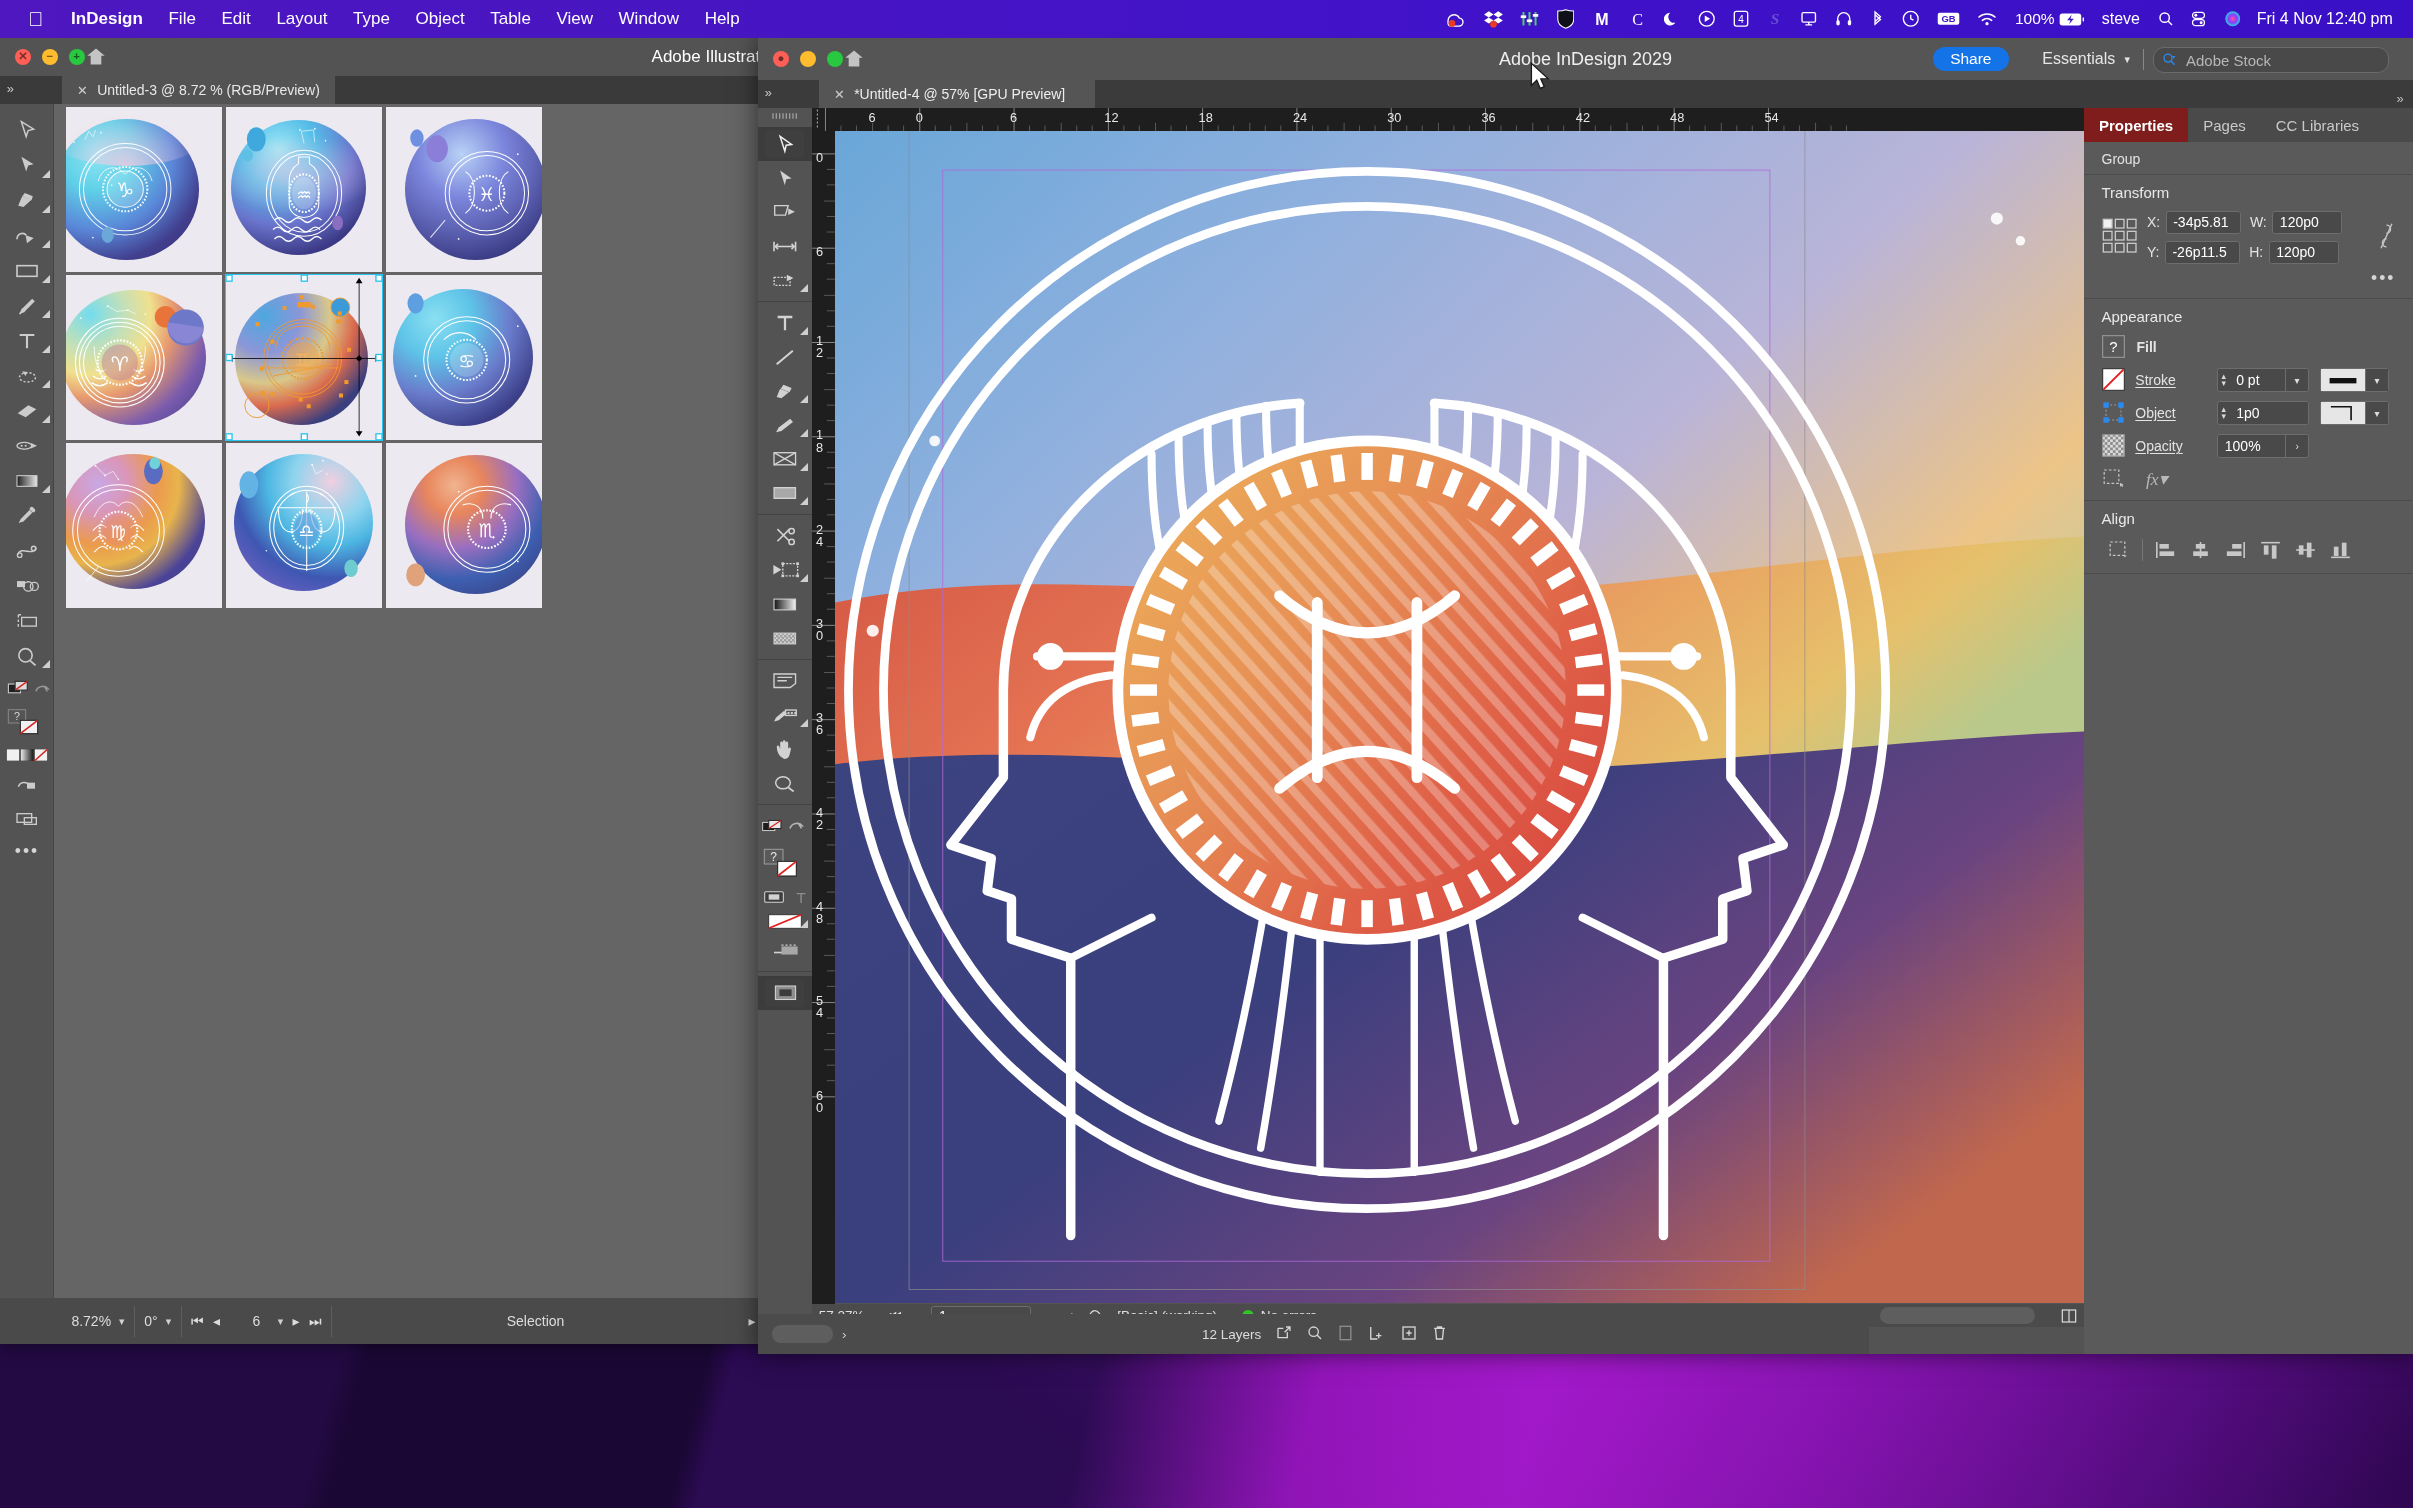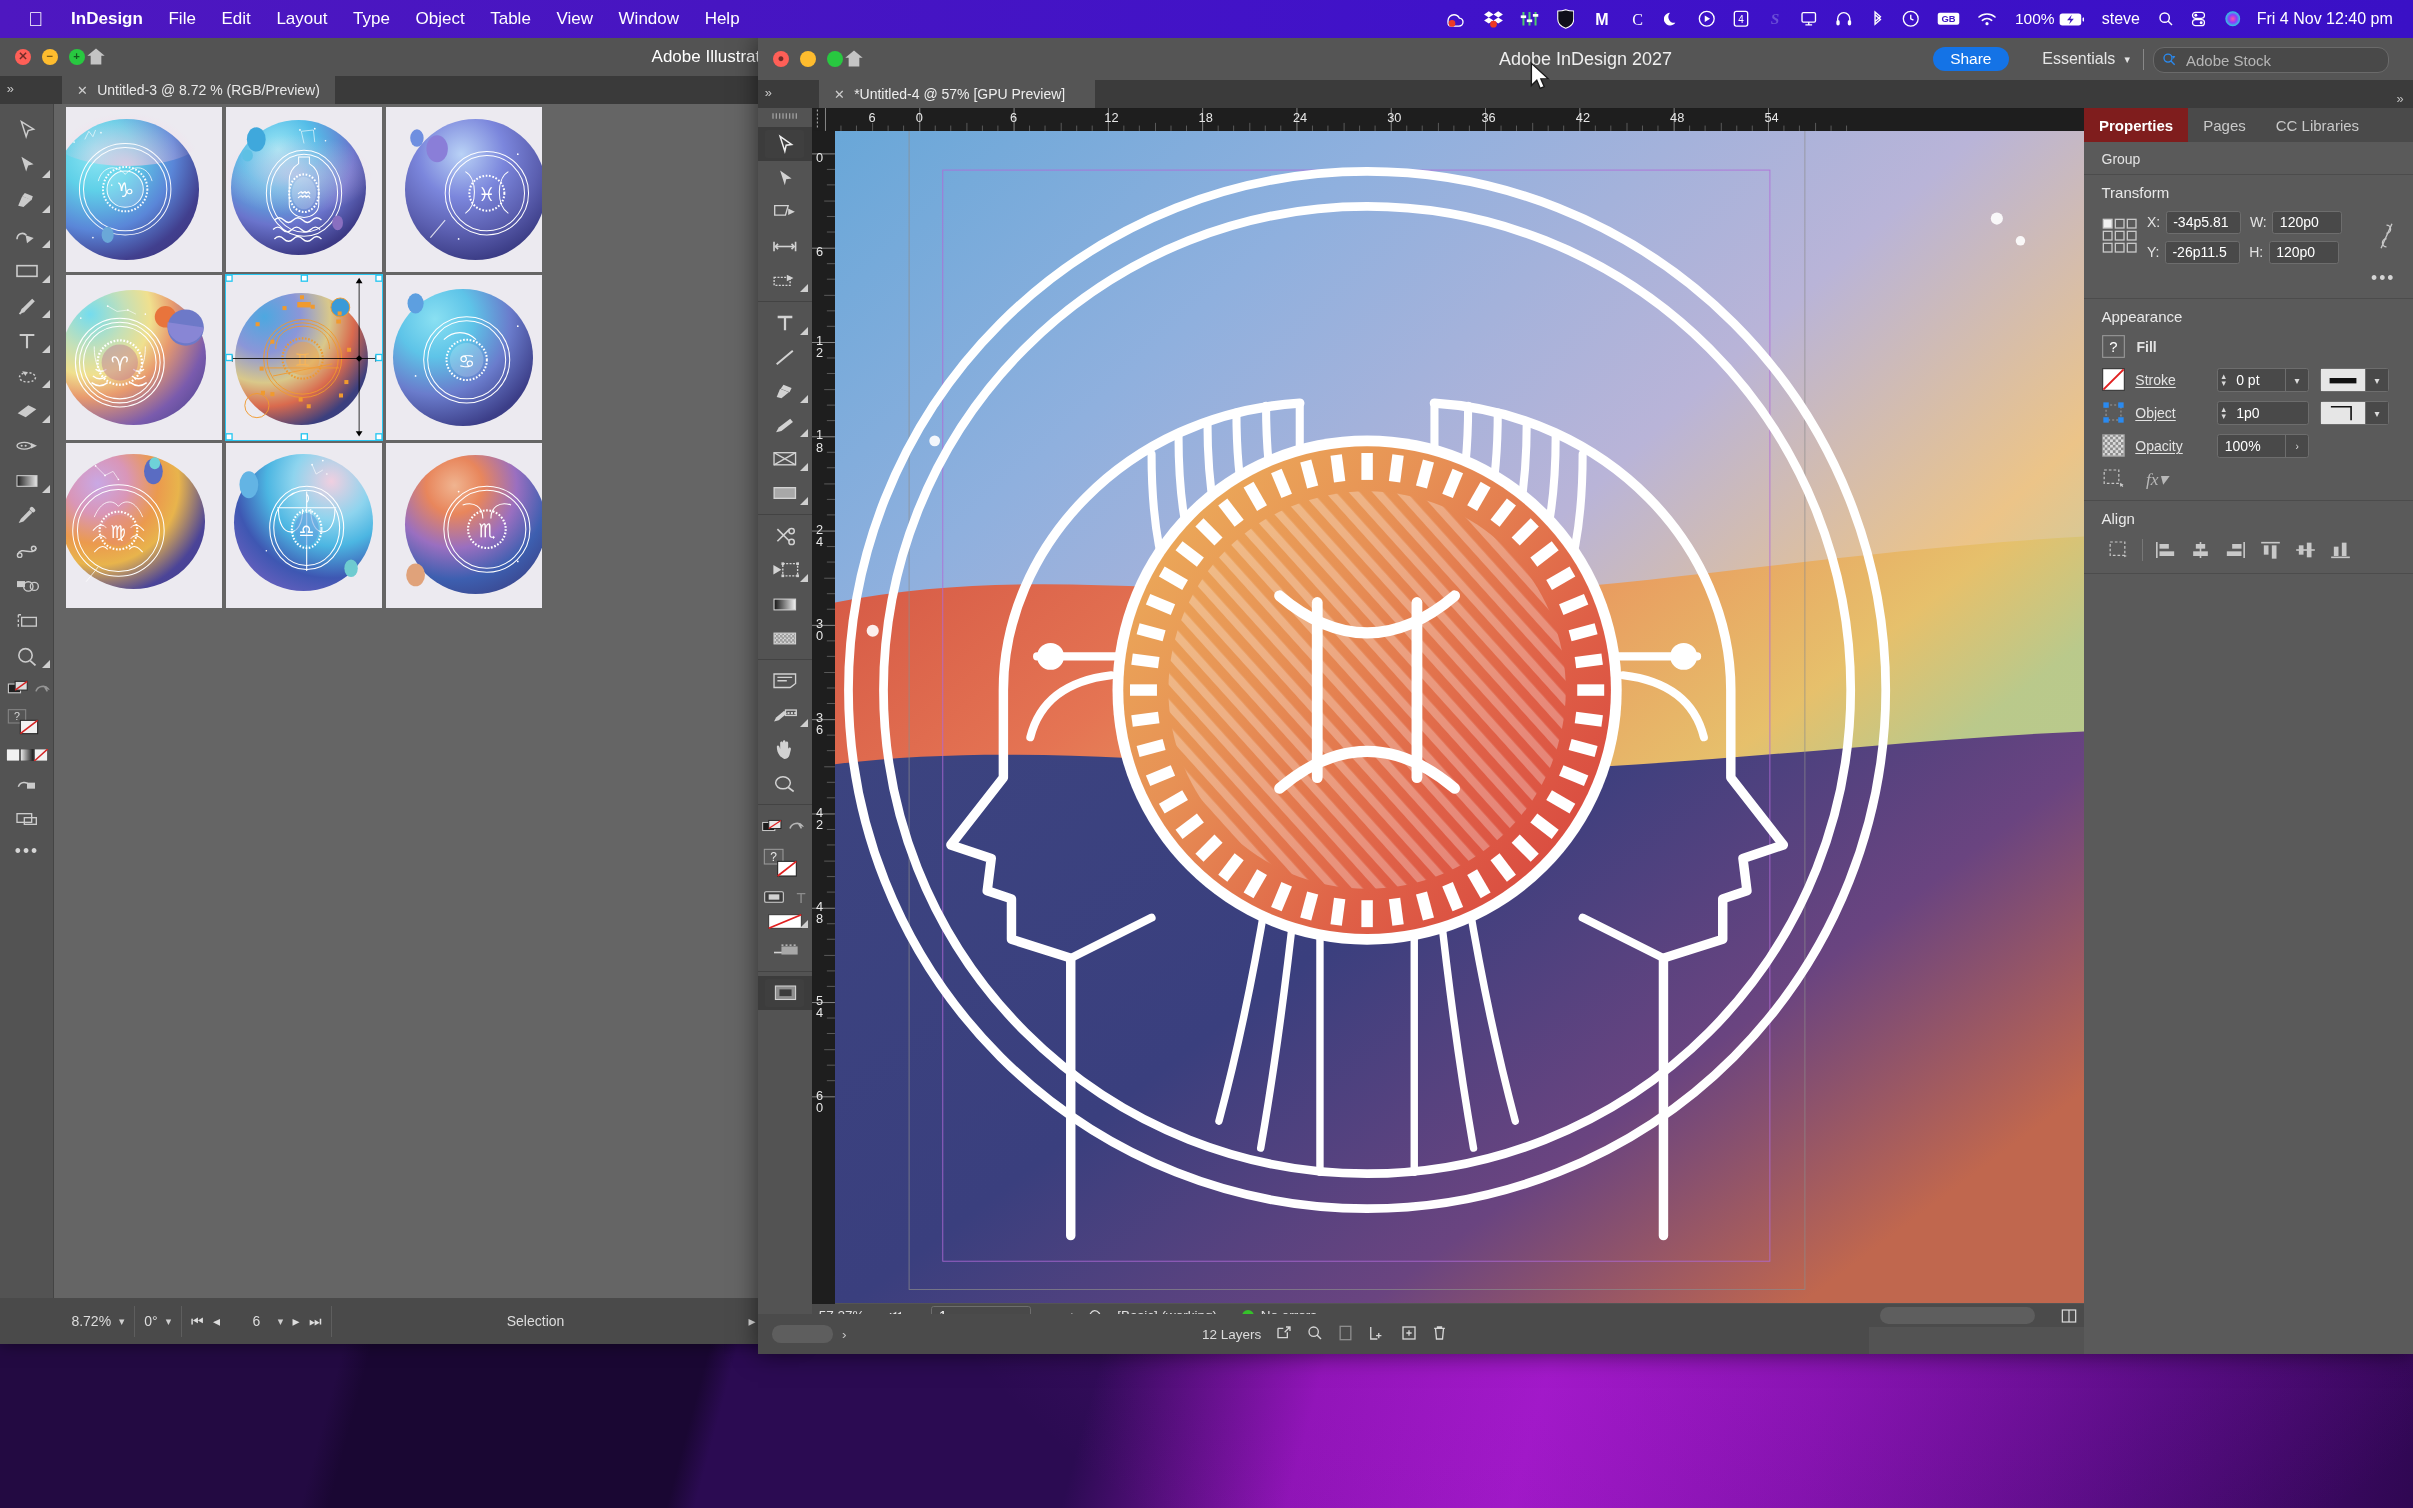--- a/index.html
+++ b/index.html
@@ -818,21 +818,21 @@
     <div class="traffic" style="top:12.8px;">
       <div class="tl r">
           <span>●</span>
         </div>
       <div class="tl y"></div>
       <div class="tl g"></div>
     </div>
     <svg class="home-ico" style="top:11.4px;" viewBox="0 0 30 28">
         <path d="M15 2L2 13h5v13h16V13h5z" fill="#c4c4c4"></path>
       </svg>
-    <div class="title">Adobe InDesign 2027</div>
+    <div class="title">Adobe InDesign 2029</div>
 
     <div id="id-share">Share</div>
     <div id="id-wsdiv"></div>
     <div id="id-ws">
       <span>Essentials</span>
       <span style="font-size:10.8px;">▾</span>
     </div>
     <div id="id-stock">
       <span>
         <svg width="16" height="13.5" viewBox="0 0 24 20">

